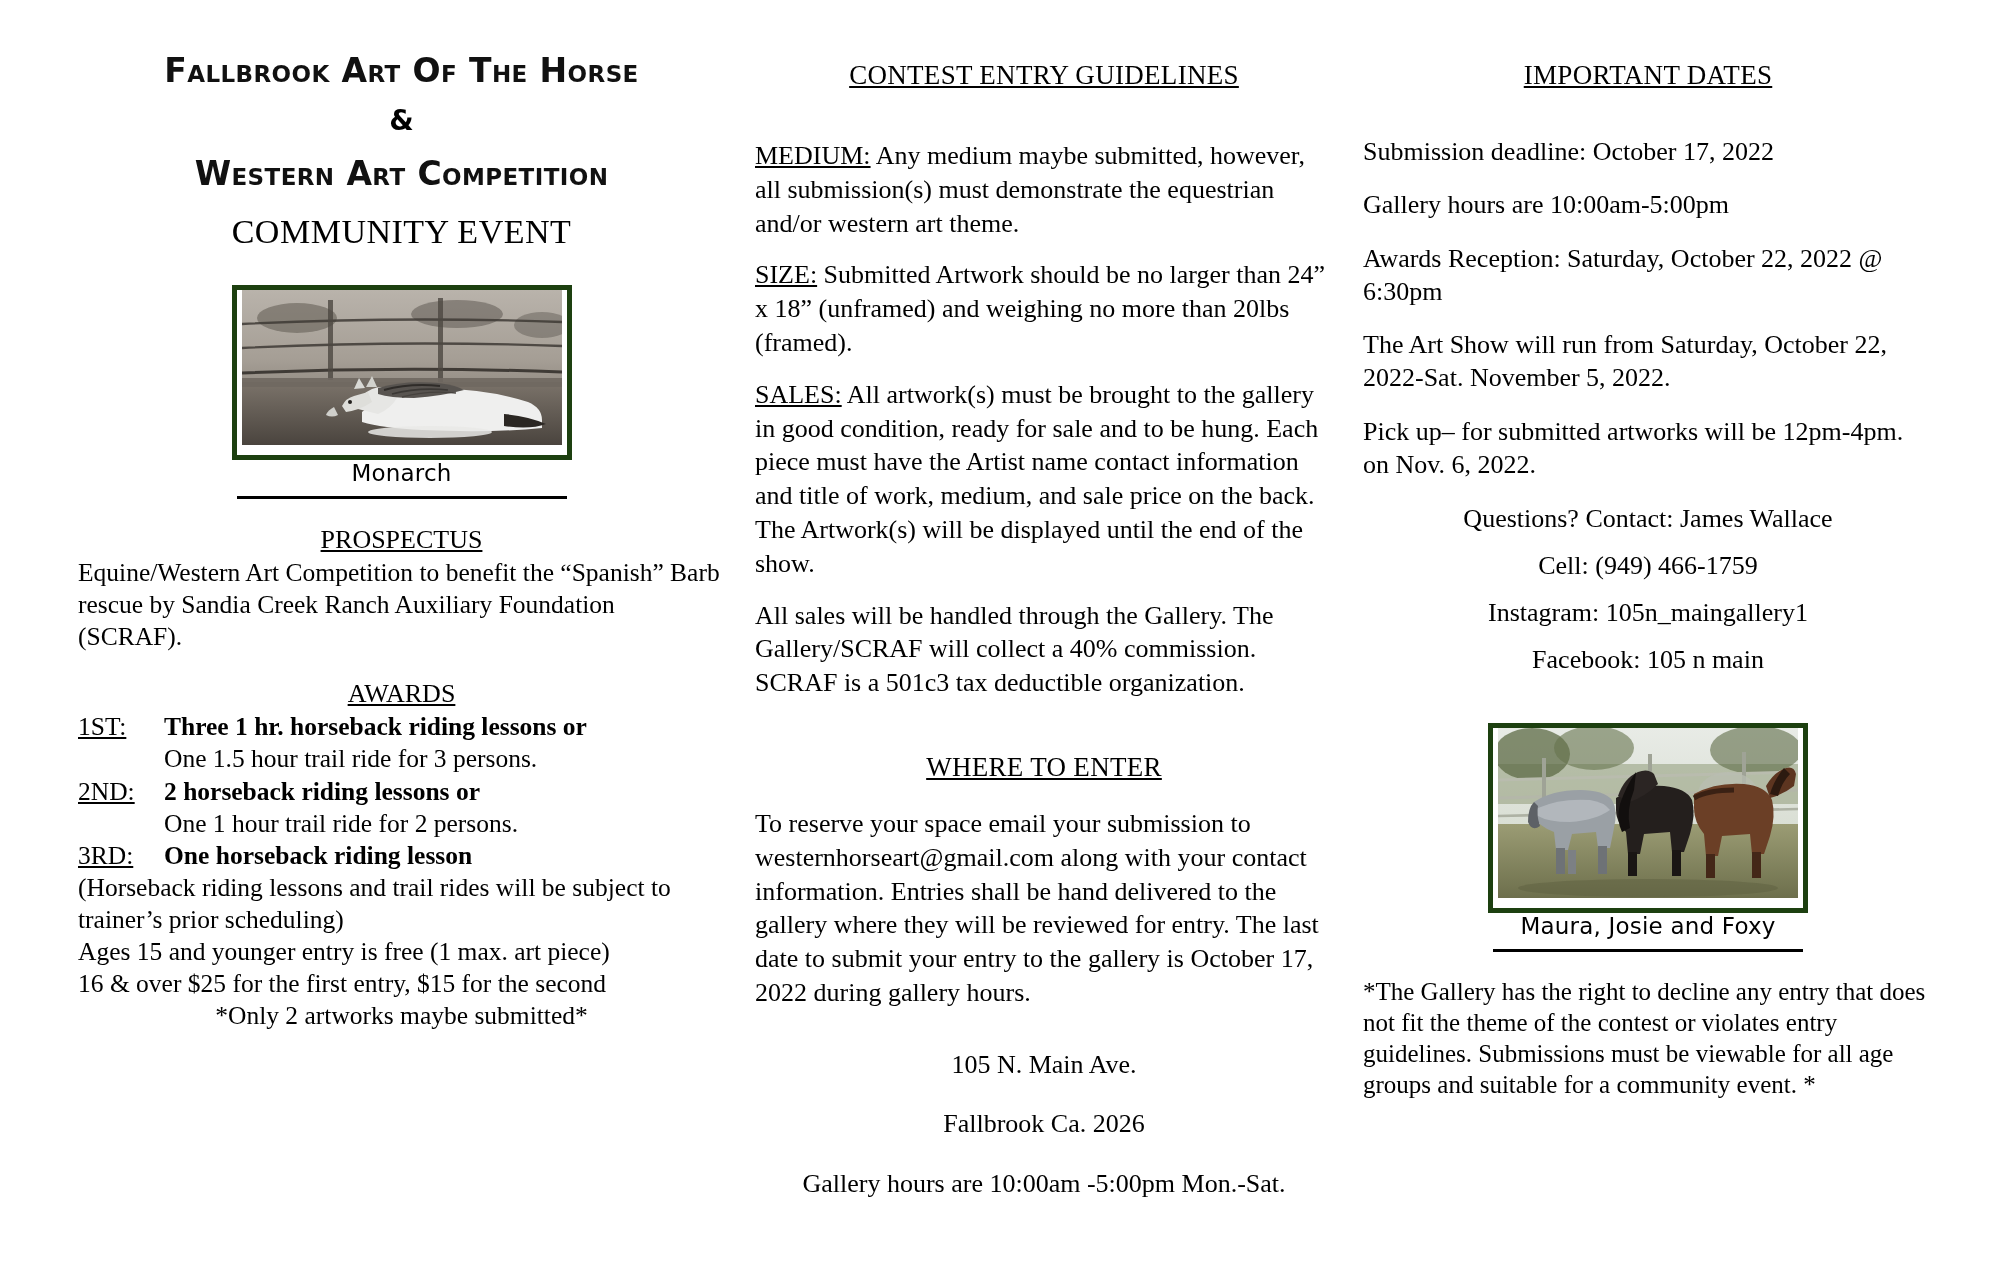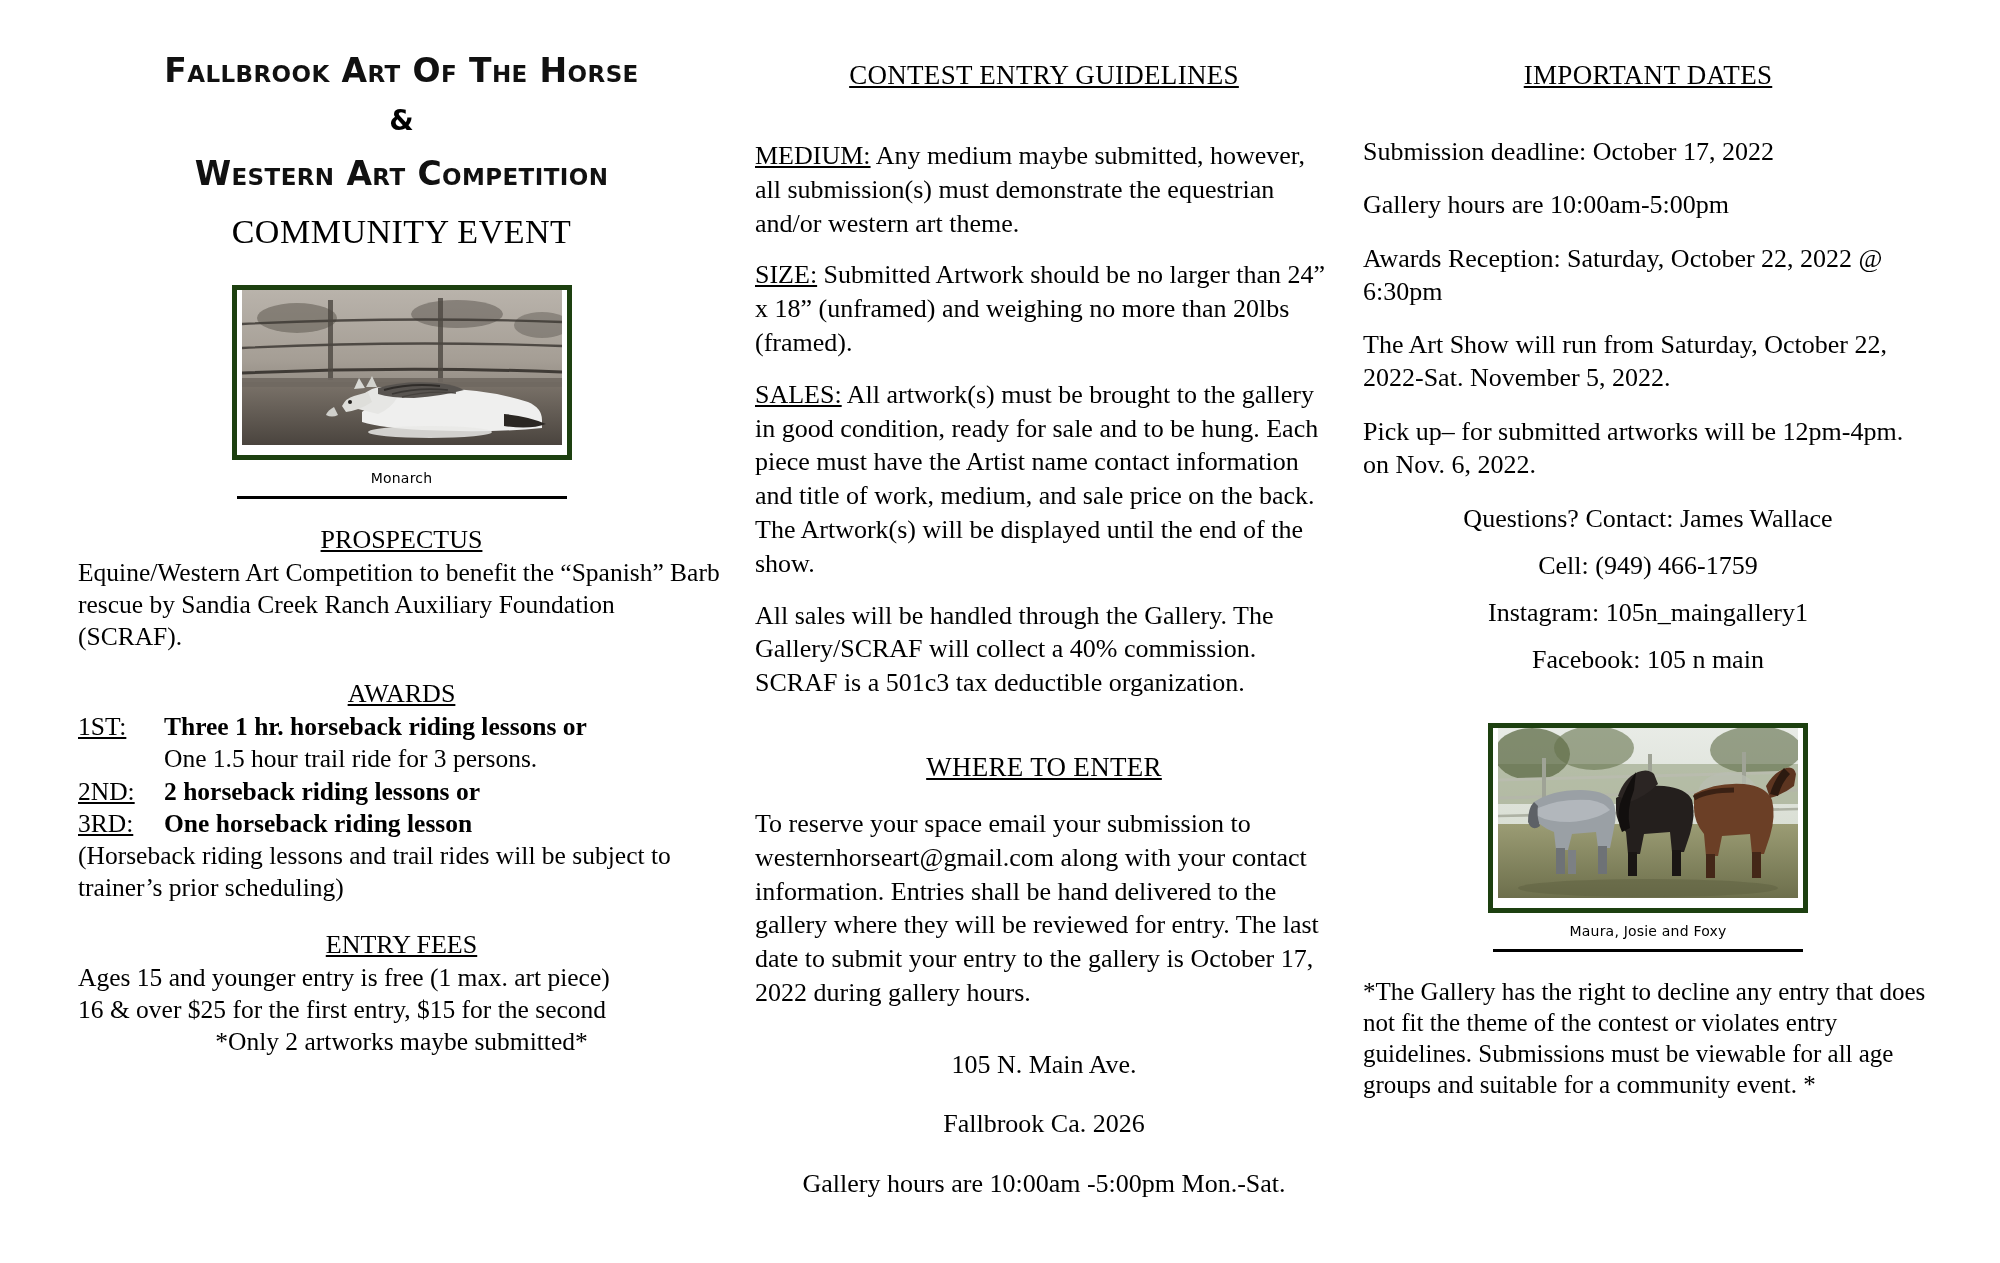--- a/index.html
+++ b/index.html
@@ -68,23 +68,23 @@
   .photo {
     border: 5px solid #1d4010;
     display: inline-block;
     line-height: 0;
     margin-top: 34px;
   }
   .photo-monarch { width: 330px; height: 165px; }
   .photo-maura   { width: 310px; height: 180px; }
   .photo-caption {
     font-family: "DejaVu Sans", sans-serif;
-    font-size: 14px;
-    text-align: center;
-    margin-top: 10px;
+    font-size: 23px;
+    text-align: center;
+    margin-top: 0;
     letter-spacing: 0.2px;
   }
   .rule {
     border: none;
     border-top: 3px solid #000000;
     width: 330px;
     margin: 10px auto 0 auto;
   }
   .rule-right { width: 310px; }
 
@@ -218,32 +218,30 @@
         <div class="awards">
           <div class="award-row">
             <span class="award-label u">1ST:</span>
             <span class="award-text">Three 1 hr.  horseback riding lessons or</span>
           </div>
           <div class="award-indent">One 1.5 hour trail ride for 3 persons.</div>
           <div class="award-row">
             <span class="award-label u">2ND:</span>
             <span class="award-text">2 horseback riding lessons or</span>
           </div>
+          <div class="award-indent">One 1 hour trail ride for 2 persons.</div>
           <div class="award-row">
             <span class="award-label u">3RD:</span>
             <span class="award-text">One horseback riding lesson</span>
           </div>
           <div>(Horseback riding lessons and trail rides will be subject to trainer’s prior scheduling)</div>
         </div>
       </div>
 
       <div>
-        <div class="sec-head">
-          <u>ENTRY FEES</u>
-        </div>
         <div class="left-body">Ages 15 and younger entry is free (1 max. art piece)</div>
         <div class="left-body">16 &amp; over $25 for the first entry, $15 for the second</div>
         <div class="left-body centered">*Only 2 artworks maybe submitted*</div>
       </div>
 
     </div>
 
     <div class="col-mid">
 
       <div class="col-head">

